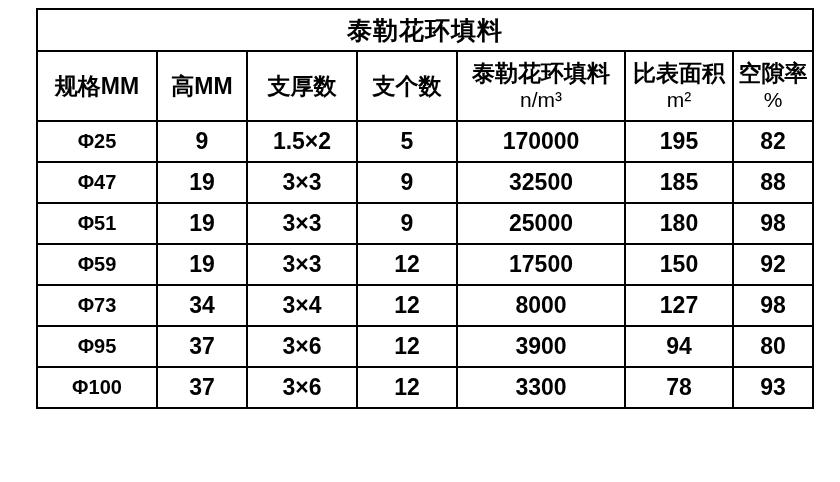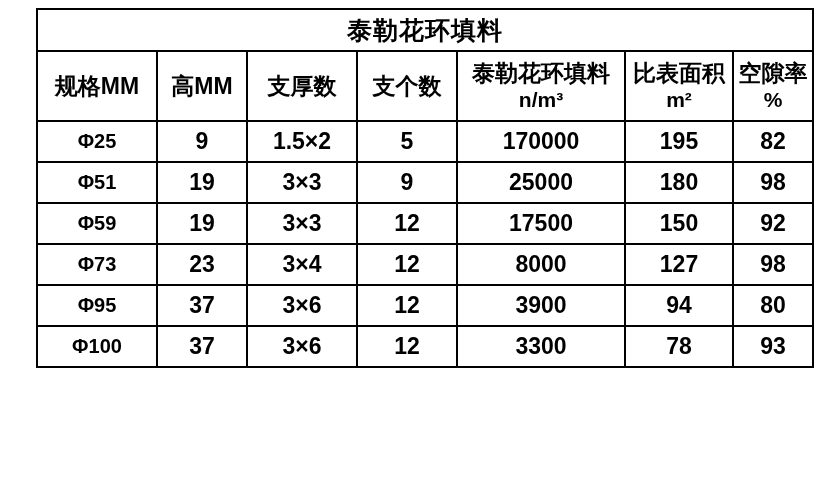--- a/index.html
+++ b/index.html
@@ -47,21 +47,21 @@
   }
   .head-cell {
     font-size: 23px;
     height: 68px;
     line-height: 1.25;
     padding: 2px 1px;
   }
   .head-cell .sub {
     display: block;
     font-size: 21px;
-    font-weight: bold;
+    font-weight: normal;
   }
   td.data-cell {
     font-size: 23px;
     height: 39px;
     line-height: 39px;
   }
   td.first-col {
     font-size: 20px;
   }
   
@@ -122,40 +122,49 @@
         <tr>
           <td class="data-cell first-col">Φ25</td>
           <td class="data-cell">9</td>
           <td class="data-cell">1.5×2</td>
           <td class="data-cell">5</td>
           <td class="data-cell">170000</td>
           <td class="data-cell">195</td>
           <td class="data-cell">82</td>
         </tr>
         <tr>
+          <td class="data-cell first-col">Φ47</td>
+          <td class="data-cell">19</td>
+          <td class="data-cell">3×3</td>
+          <td class="data-cell">9</td>
+          <td class="data-cell">32500</td>
+          <td class="data-cell">185</td>
+          <td class="data-cell">88</td>
+        </tr>
+        <tr>
           <td class="data-cell first-col">Φ51</td>
           <td class="data-cell">19</td>
           <td class="data-cell">3×3</td>
           <td class="data-cell">9</td>
           <td class="data-cell">25000</td>
           <td class="data-cell">180</td>
           <td class="data-cell">98</td>
         </tr>
         <tr>
           <td class="data-cell first-col">Φ59</td>
           <td class="data-cell">19</td>
           <td class="data-cell">3×3</td>
           <td class="data-cell">12</td>
           <td class="data-cell">17500</td>
           <td class="data-cell">150</td>
           <td class="data-cell">92</td>
         </tr>
         <tr>
           <td class="data-cell first-col">Φ73</td>
-          <td class="data-cell">23</td>
+          <td class="data-cell">34</td>
           <td class="data-cell">3×4</td>
           <td class="data-cell">12</td>
           <td class="data-cell">8000</td>
           <td class="data-cell">127</td>
           <td class="data-cell">98</td>
         </tr>
         <tr>
           <td class="data-cell first-col">Φ95</td>
           <td class="data-cell">37</td>
           <td class="data-cell">3×6</td>

